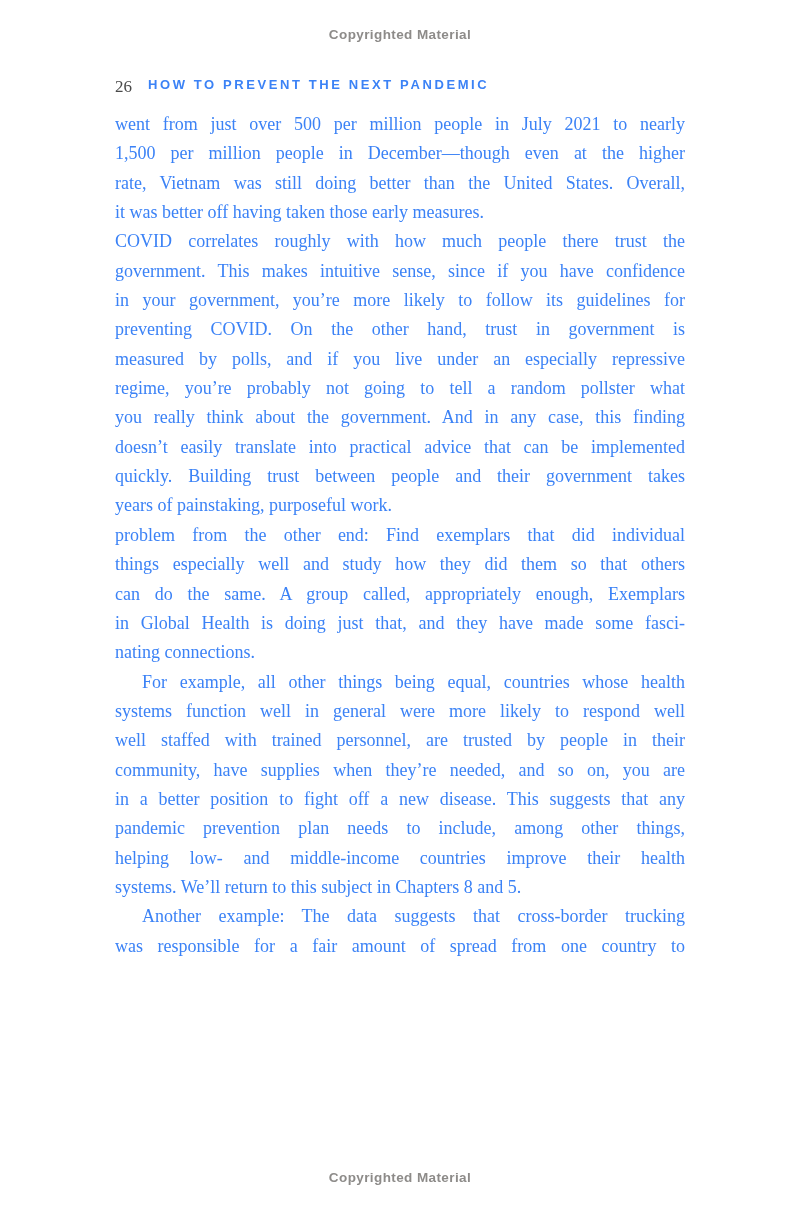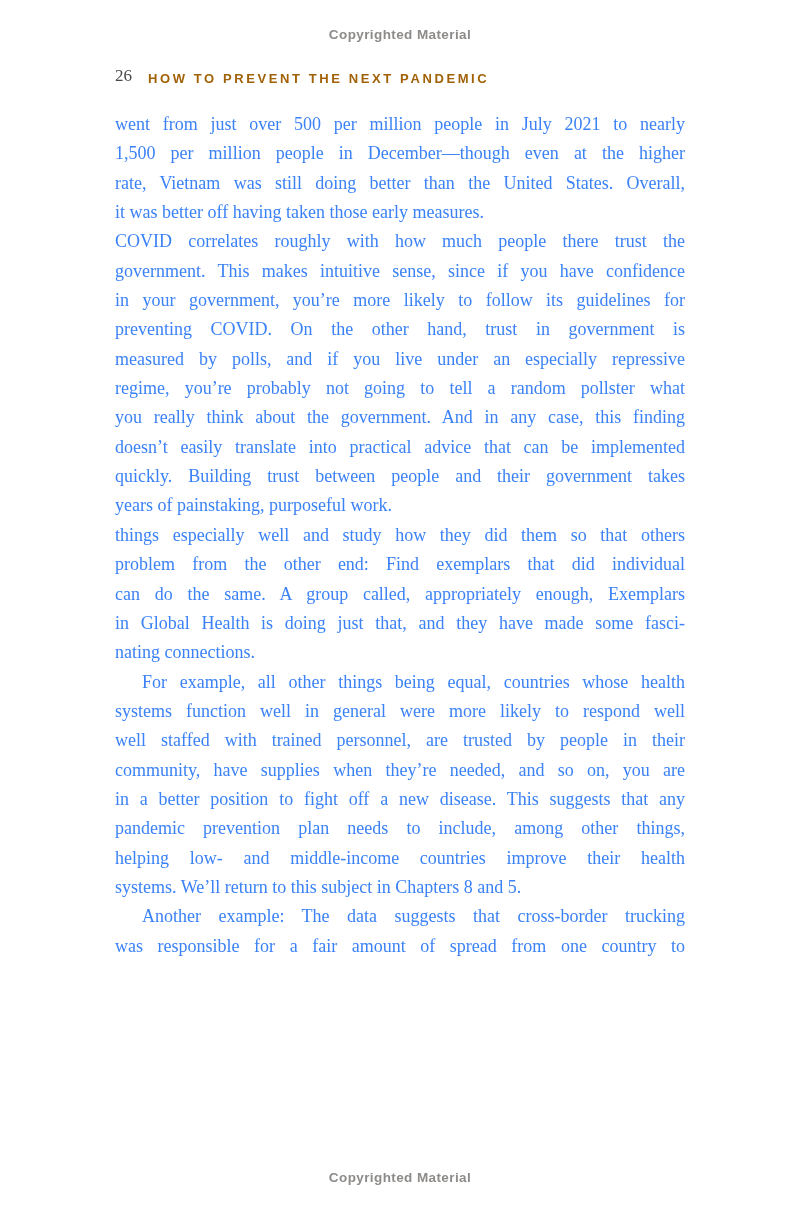--- a/index.html
+++ b/index.html
@@ -20,39 +20,39 @@
     font-family: "Liberation Sans", sans-serif;
     font-weight: bold;
     font-size: 13.5px;
     letter-spacing: 0.4px;
     color: #8d8b89;
   }
   .watermark.top { top: 27px; }
   .watermark.bottom { top: 1170px; }
   .running-head {
     position: absolute;
-    top: 66px;
+    top: 77px;
     left: 115px;
     width: 570px;
     display: flex;
-    align-items: flex-end;
+    align-items: flex-start;
     color: #3b3b3b;
   }
   .page-number {
     font-family: "Liberation Serif", serif;
     font-size: 17px;
     color: #4a4a4a;
     margin-right: 16px;
   }
   .head-title {
     font-family: "Liberation Sans", sans-serif;
     font-weight: bold;
     font-size: 13px;
     letter-spacing: 2.6px;
-    color: #a16207;
+    color: #3b82f6;
   }
   .body-text {
     position: absolute;
     top: 110px;
     left: 115px;
     width: 570px;
     font-size: 18px;
     line-height: 29.35px;
     color: #3b82f6;
   }
@@ -90,22 +90,22 @@
       <div class="line">COVID correlates roughly with how much people there trust the</div>
       <div class="line">government. This makes intuitive sense, since if you have confidence</div>
       <div class="line">in your government, you’re more likely to follow its guidelines for</div>
       <div class="line">preventing COVID. On the other hand, trust in government is</div>
       <div class="line">measured by polls, and if you live under an especially repressive</div>
       <div class="line">regime, you’re probably not going to tell a random pollster what</div>
       <div class="line">you really think about the government. And in any case, this finding</div>
       <div class="line">doesn’t easily translate into practical advice that can be implemented</div>
       <div class="line">quickly. Building trust between people and their government takes</div>
       <div class="line lastline">years of painstaking, purposeful work.</div>
+      <div class="line">problem from the other end: Find exemplars that did individual</div>
       <div class="line">things especially well and study how they did them so that others</div>
-      <div class="line">problem from the other end: Find exemplars that did individual</div>
       <div class="line">can do the same. A group called, appropriately enough, Exemplars</div>
       <div class="line">in Global Health is doing just that, and they have made some fasci-</div>
       <div class="line lastline">nating connections.</div>
       <div class="line indent">For example, all other things being equal, countries whose health</div>
       <div class="line">systems function well in general were more likely to respond well</div>
       <div class="line">well staffed with trained personnel, are trusted by people in their</div>
       <div class="line">community, have supplies when they’re needed, and so on, you are</div>
       <div class="line">in a better position to fight off a new disease. This suggests that any</div>
       <div class="line">pandemic prevention plan needs to include, among other things,</div>
       <div class="line">helping low- and middle-income countries improve their health</div>

